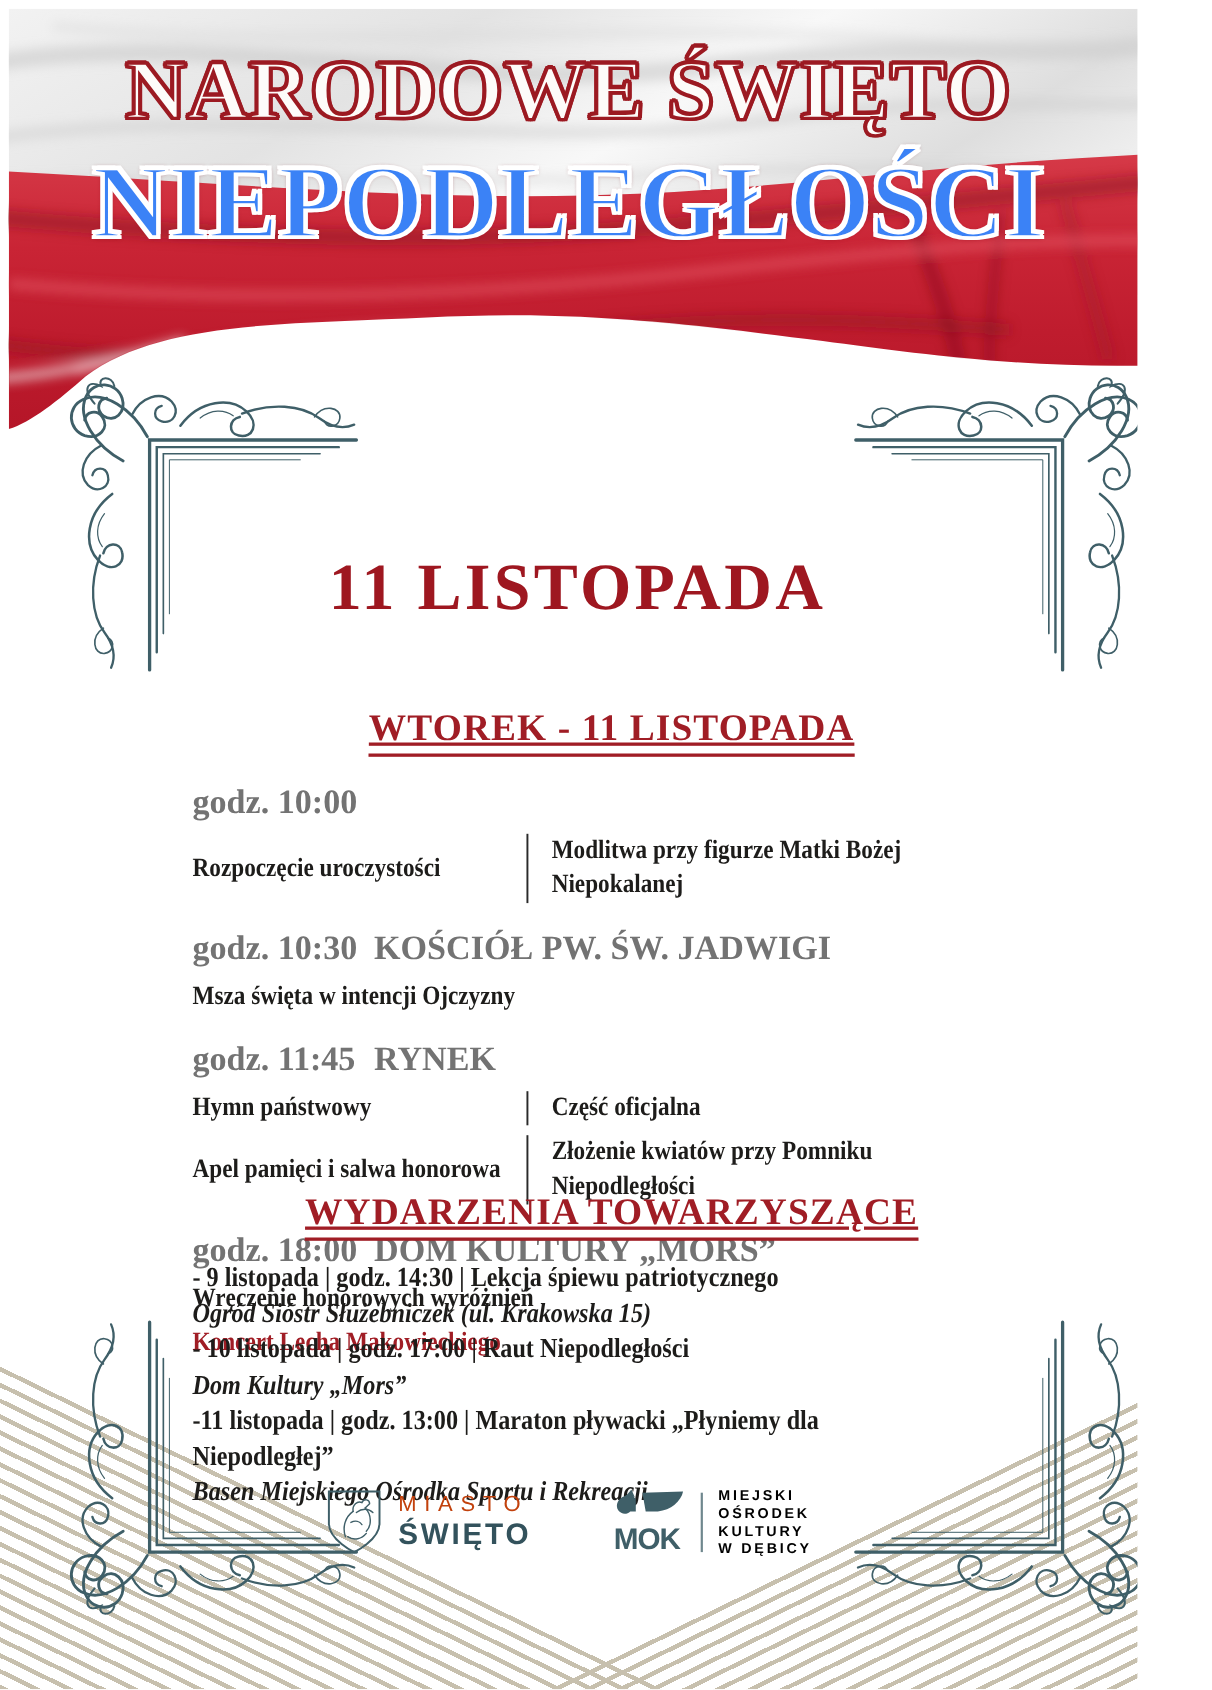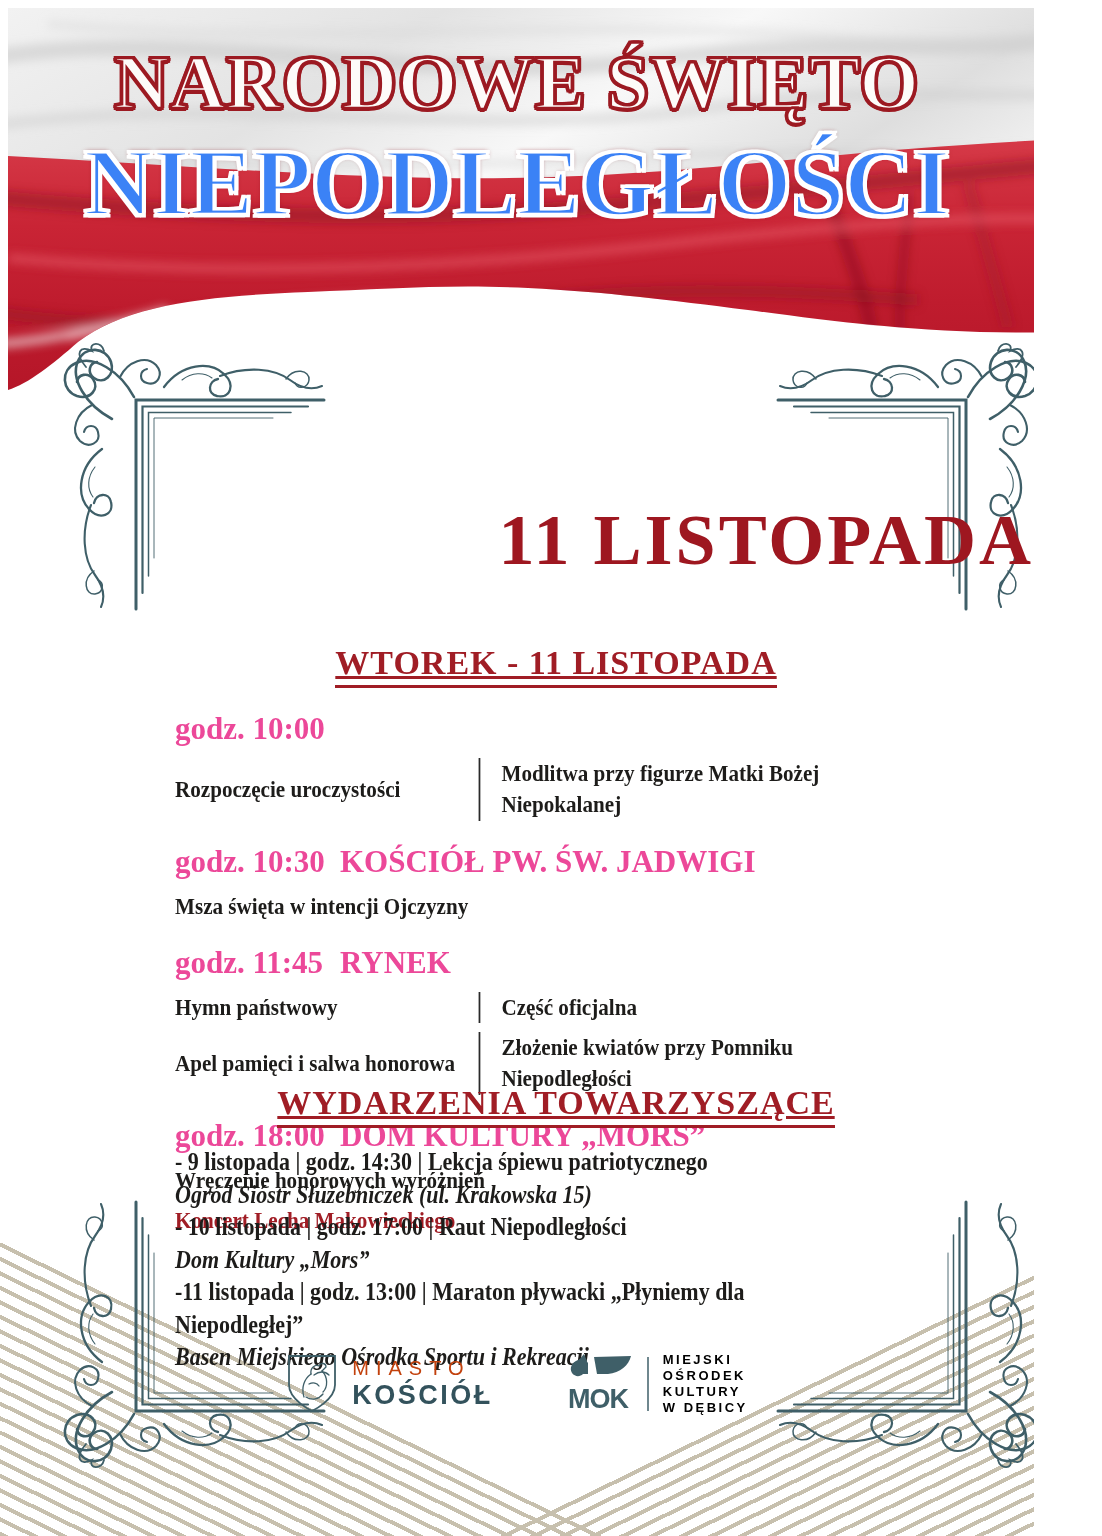--- a/index.html
+++ b/index.html
@@ -20,33 +20,33 @@
   .flag-title2{
     top:136px;font-size:95px;color:#3b82f6;
     -webkit-text-stroke:3px #ffffff;
     text-shadow:-2.5px -2.5px 0 #fff,2.5px -2.5px 0 #fff,-2.5px 2.5px 0 #fff,2.5px 2.5px 0 #fff,
                 0 0 5px rgba(125,10,22,.9);
   }
   
   .invite{position:absolute;top:364px;left:0;right:0;text-align:center;color:#1d1c1a;z-index:4;}
   .invite div{font-weight:700;font-size:30px;line-height:45px;}
   .big-date{
-    position:absolute;top:503px;left:16px;right:0;text-align:right;z-index:4;
-    font-weight:700;font-size:72px;line-height:1.05;letter-spacing:3px;color:#9e1720;
+    position:absolute;top:503px;left:16px;right:0;text-align:center;z-index:4;
+    font-weight:700;font-size:60px;line-height:1.05;letter-spacing:3px;color:#9e1720;
   }
   
   .schedule{position:absolute;top:643px;left:175px;width:762px;z-index:4;}
   .events{position:absolute;top:1083px;left:175px;width:762px;z-index:4;}
   .sec-head{text-align:center;margin-bottom:18px;}
   .sec-head span{
     display:inline-block;font-weight:700;font-size:34px;line-height:1.15;color:#a01d25;
     letter-spacing:1px;border-bottom:3px solid #a01d25;padding-bottom:3px;text-decoration:underline;
   }
   .t-row{display:flex;align-items:baseline;font-weight:700;font-size:31px;line-height:1.1;
-         color:#ec4899;margin:24px 0 12px;}
+         color:#737373;margin:24px 0 12px;}
   .t-time{flex:0 0 165px;}
   .d-row{display:flex;align-items:center;font-weight:700;font-size:24px;line-height:1.3;
          color:#1d1c1a;margin:9px 0;transform:scaleX(.88);transform-origin:left center;}
   .d-left{flex:0 0 345px;}
   .d-sep{align-self:stretch;border-left:2px solid #2a2a2a;margin-right:24px;}
   .d-plain{font-weight:700;font-size:24px;line-height:1.3;color:#1d1c1a;margin:9px 0;
            transform:scaleX(.88);transform-origin:left center;}
   .d-red{color:#a01d25;}
   .e-row{font-weight:700;font-size:25px;line-height:32.5px;color:#1d1c1a;
          transform:scaleX(.88);transform-origin:left center;}
@@ -224,21 +224,21 @@
             <path d="M25,21 C24,15 29,11 33,13 C35,9 40,10 40,14 L36,18"></path>
             <path d="M36,18 C42,24 42,34 37,39"></path>
             <path d="M20,44 C26,48 33,46 37,41"></path>
             <path d="M23,31 C27,29 31,30 33,33"></path>
             <path d="M28,22 C33,18 39,18 43,22"></path>
           </g>
         </g>
       </svg>
       <div>
         <div class="city-top">MIASTO</div>
-        <div class="city-bottom">KOŚCIÓŁ</div>
+        <div class="city-bottom">ŚWIĘTO</div>
       </div>
     </div>
     <div class="logo">
       <svg width="66" height="62" viewBox="0 0 66 62">
         <g fill="#3f5f68">
           <path d="M27,4 L64,3 C62,12 53,20 41,21 L30,21 Z"></path>
           <path d="M12,7 L17,1 L20,8 Z"></path>
           <path d="M11,7 C5,9 2,15 5,20 C8,24 13,24 16,21 L21,21 L21,10 C18,5 14,5 11,7 Z"></path>
           <text x="1" y="55" font-family="'Liberation Sans',sans-serif" font-size="27" font-weight="800" letter-spacing="-1">MOK</text>
         </g>

